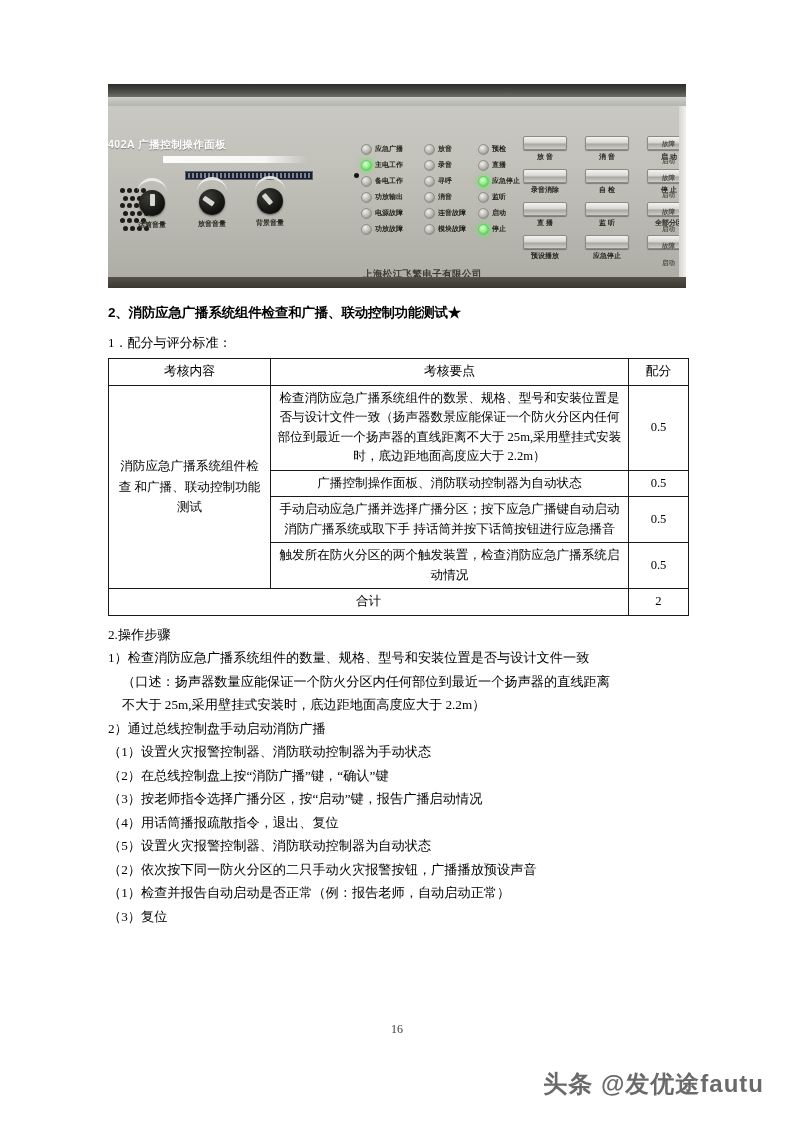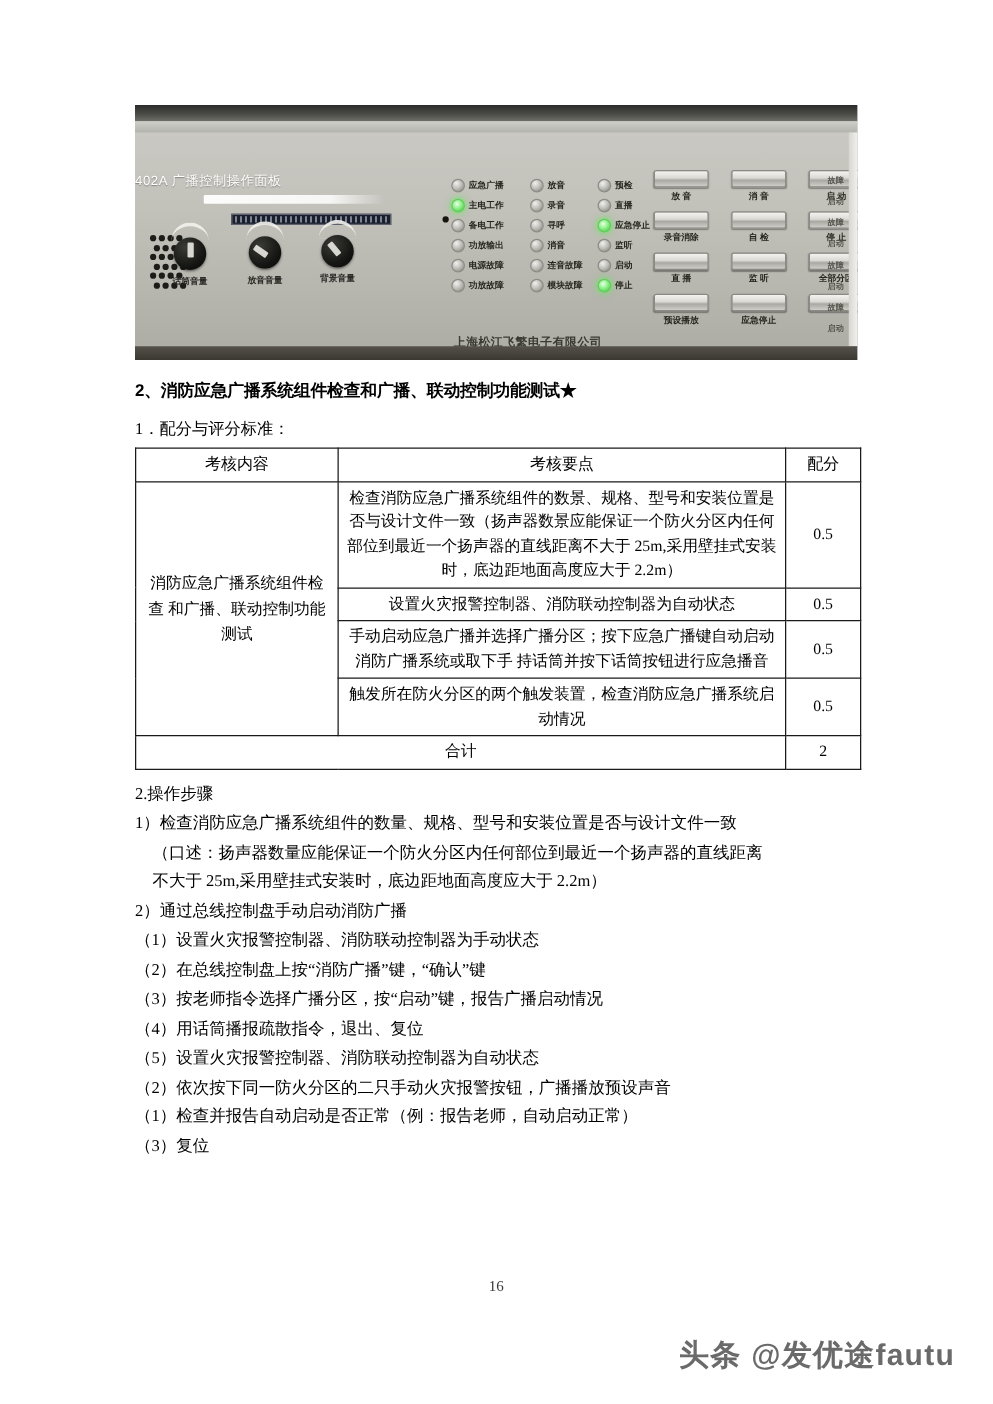--- a/index.html
+++ b/index.html
@@ -62,21 +62,21 @@
     width: 7px;
     background: linear-gradient(90deg, #d7d6d1 0%, #f2f1ee 100%);
   }
 
   .model-label {
     position: absolute;
     left: 0px;
     top: 32px;
     font-family: "Liberation Sans", sans-serif;
     font-size: 10.5px;
-    font-weight: normal;
+    font-weight: bold;
     color: #ffffff;
     letter-spacing: 0.5px;
     text-shadow: 0 1px 1px rgba(0,0,0,0.35);
     white-space: nowrap;
   }
   .highlight-streak {
     position: absolute;
     left: 55px;
     top: 50px;
     width: 145px;
@@ -466,21 +466,21 @@
           <th>配分</th>
         </tr>
       </thead>
       <tbody>
         <tr>
           <td class="topic-cell" rowspan="4">消防应急广播系统组件检查 和广播、联动控制功能测试</td>
           <td class="criteria-cell">检查消防应急广播系统组件的数景、规格、型号和安装位置是否与设计文件一致（扬声器数景应能保证一个防火分区内任何部位到最近一个扬声器的直线距离不大于 25m,采用壁挂式安装时，底边距地面高度应大于 2.2m）</td>
           <td class="points-cell">0.5</td>
         </tr>
         <tr>
-          <td class="criteria-cell">设置火灾报警控制器、消防联动控制器为自动状态</td>
+          <td class="criteria-cell">广播控制操作面板、消防联动控制器为自动状态</td>
           <td class="points-cell">0.5</td>
         </tr>
         <tr>
           <td class="criteria-cell">手动启动应急广播并选择广播分区；按下应急广播键自动启动消防广播系统或取下手 持话筒并按下话筒按钮进行应急播音</td>
           <td class="points-cell">0.5</td>
         </tr>
         <tr>
           <td class="criteria-cell">触发所在防火分区的两个触发装置，检查消防应急广播系统启动情况</td>
           <td class="points-cell">0.5</td>
         </tr>

